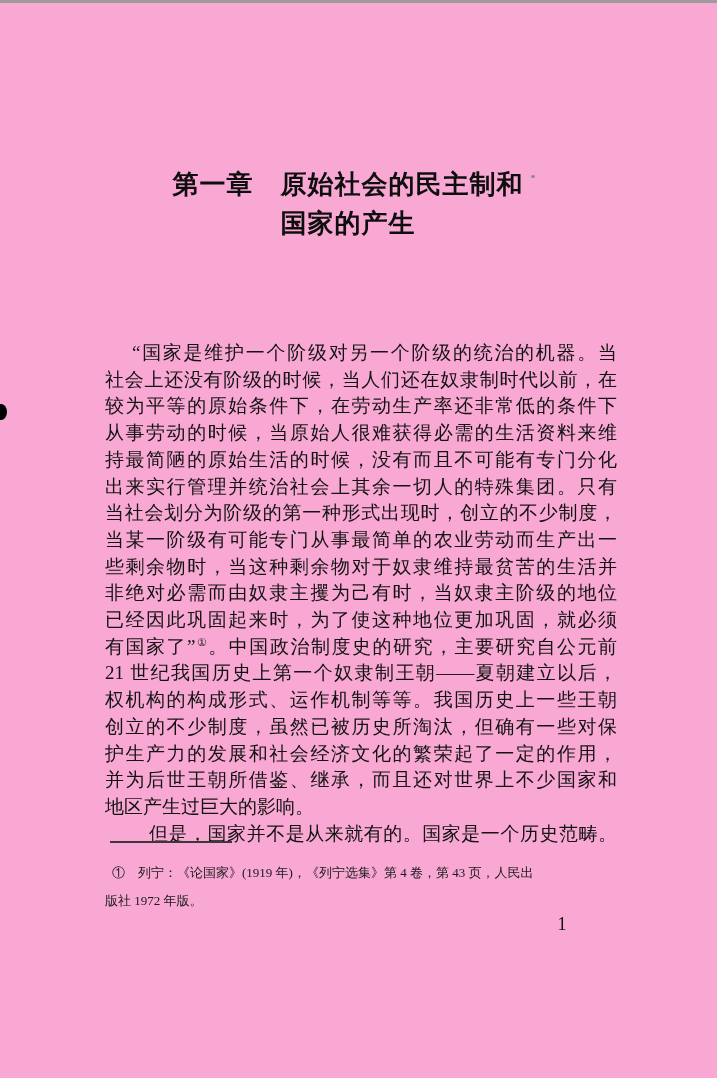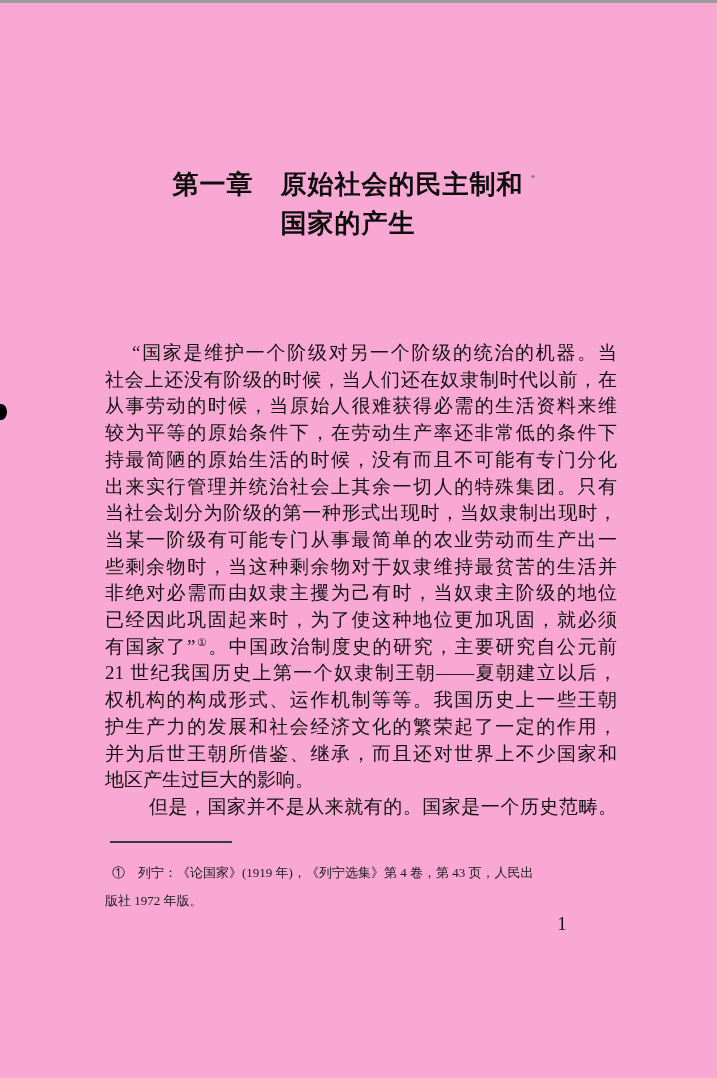--- a/index.html
+++ b/index.html
@@ -107,32 +107,33 @@
   <div class="speck"></div>
 
   <h1 class="chapter-title">
     <div>第一章　原始社会的民主制和</div>
     <div>国家的产生</div>
   </h1>
 
   <div class="body-text" id="body-text">
       <div class="bline indent-quote">“国家是维护一个阶级对另一个阶级的统治的机器。当</div>
       <div class="bline">社会上还没有阶级的时候，当人们还在奴隶制时代以前，在</div>
+      <div class="bline">较为平等的原始条件下，在劳动生产率还非常低的条件下</div>
       <div class="bline">从事劳动的时候，当原始人很难获得必需的生活资料来维</div>
-      <div class="bline">较为平等的原始条件下，在劳动生产率还非常低的条件下</div>
       <div class="bline">持最简陋的原始生活的时候，没有而且不可能有专门分化</div>
       <div class="bline">出来实行管理并统治社会上其余一切人的特殊集团。只有</div>
-      <div class="bline">当社会划分为阶级的第一种形式出现时，当奴隶制出现时，</div>
+      <div class="bline">当社会划分为阶级的第一种形式出现时，创立的不少制度，</div>
       <div class="bline">当某一阶级有可能专门从事最简单的农业劳动而生产出一</div>
       <div class="bline">些剩余物时，当这种剩余物对于奴隶维持最贫苦的生活并</div>
       <div class="bline">非绝对必需而由奴隶主攫为己有时，当奴隶主阶级的地位</div>
       <div class="bline">已经因此巩固起来时，为了使这种地位更加巩固，就必须</div>
       <div class="bline">有国家了”<sup class="fnref">①</sup>。中国政治制度史的研究，主要研究自公元前</div>
       <div class="bline">21 世纪我国历史上第一个奴隶制王朝——夏朝建立以后，</div>
       <div class="bline">权机构的构成形式、运作机制等等。我国历史上一些王朝</div>
+      <div class="bline">创立的不少制度，虽然已被历史所淘汰，但确有一些对保</div>
       <div class="bline">护生产力的发展和社会经济文化的繁荣起了一定的作用，</div>
       <div class="bline">并为后世王朝所借鉴、继承，而且还对世界上不少国家和</div>
       <div class="bline nofill">地区产生过巨大的影响。</div>
       <div class="bline indent-para">但是，国家并不是从来就有的。国家是一个历史范畴。</div>
     </div>
 
   <div class="footnote-rule"></div>
 
   <div class="footnote">
     <div class="fn-line1">①　列宁：《论国家》(1919 年)，《列宁选集》第 4 卷，第 43 页，人民出</div>

